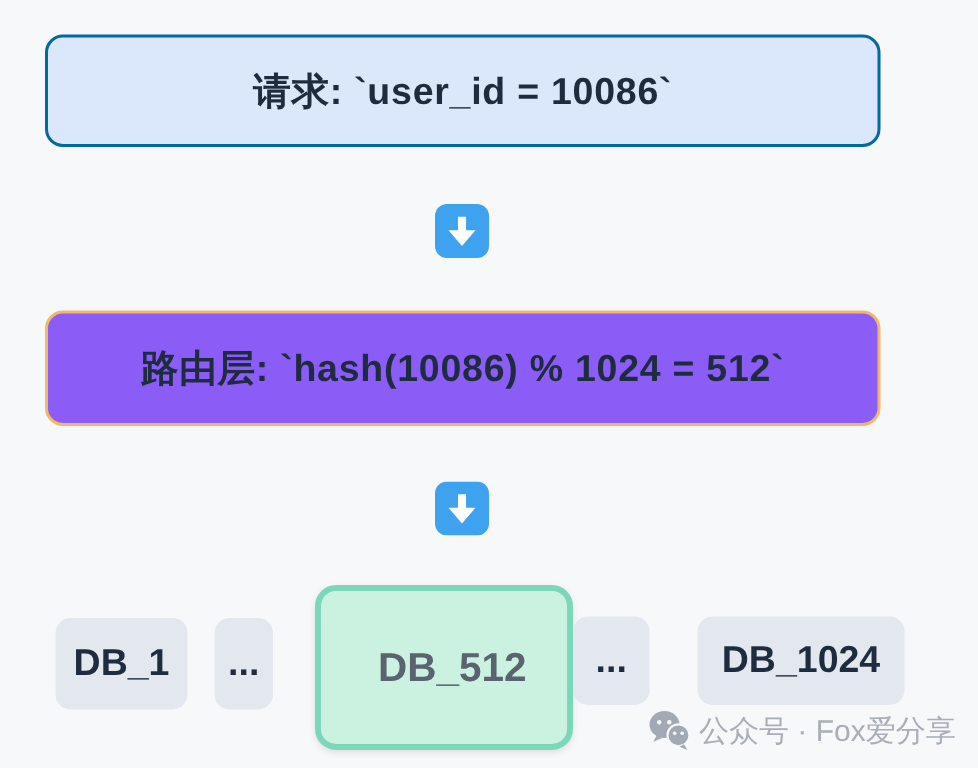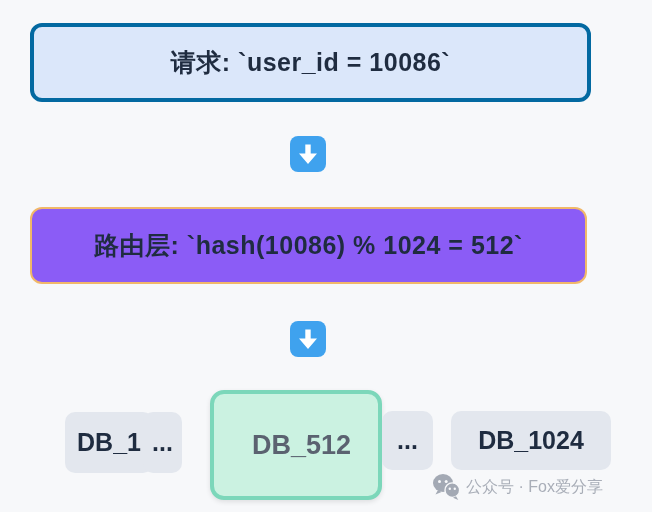--- a/index.html
+++ b/index.html
@@ -26,21 +26,21 @@
     border-radius: 12px;
     font-weight: bold;
     font-size: 25px;
     color: #1f2c40;
     letter-spacing: 0.5px;
   }
   .request-box {
     top: 23px;
     height: 71px;
     background: #dbe7fa;
-    border: 4px solid #0369a1;
+    border: 2px solid #0369a1;
   }
   .routing-box {
     top: 207px;
     height: 73px;
     background: #8b5cf6;
     border: 2px solid #f1b869;
   }
   .arrow {
     position: absolute;
     left: 290px;
@@ -53,43 +53,43 @@
     position: absolute;
     display: flex;
     align-items: center;
     justify-content: center;
     background: #e3e7ee;
     border-radius: 10px;
     font-weight: bold;
     font-size: 25px;
     color: #1f2c40;
   }
-  .db-1    { left: 37px;  top: 412px; width: 88px;  height: 61px; margin-left: 28px; }
+  .db-1    { left: 37px;  top: 412px; width: 88px;  height: 61px; }
   .dots-a  { left: 143px; top: 412px; width: 39px;  height: 61px; }
   .db-512  {
     left: 210px; top: 390px; width: 153px; height: 102px;
     background: #cbf2e1;
     border: 4px solid #7cd7ba;
     border-radius: 14px;
     color: #5b6270;
     font-size: 27px;
     box-shadow: 0 2px 5px rgba(0,0,0,0.10);
     padding-left: 11px;
   }
   .dots-b  { left: 382px; top: 411px; width: 51px;  height: 59px; }
-  .db-1024 { left: 451px; top: 411px; width: 160px; height: 59px; }
+  .db-1024 { left: 465px; top: 411px; width: 138px; height: 59px; }
   .watermark {
     position: absolute;
     left: 432px;
     top: 473px;
     display: flex;
     align-items: center;
     gap: 6px;
     color: #a9aeb8;
-    font-size: 16px;
+    font-size: 20px;
     white-space: nowrap;
   }
   .wm-icon { display: inline-flex; }
 </style>
 </head>
 <body>
 
 <div class="canvas">
 
   <div class="flow-box request-box">

